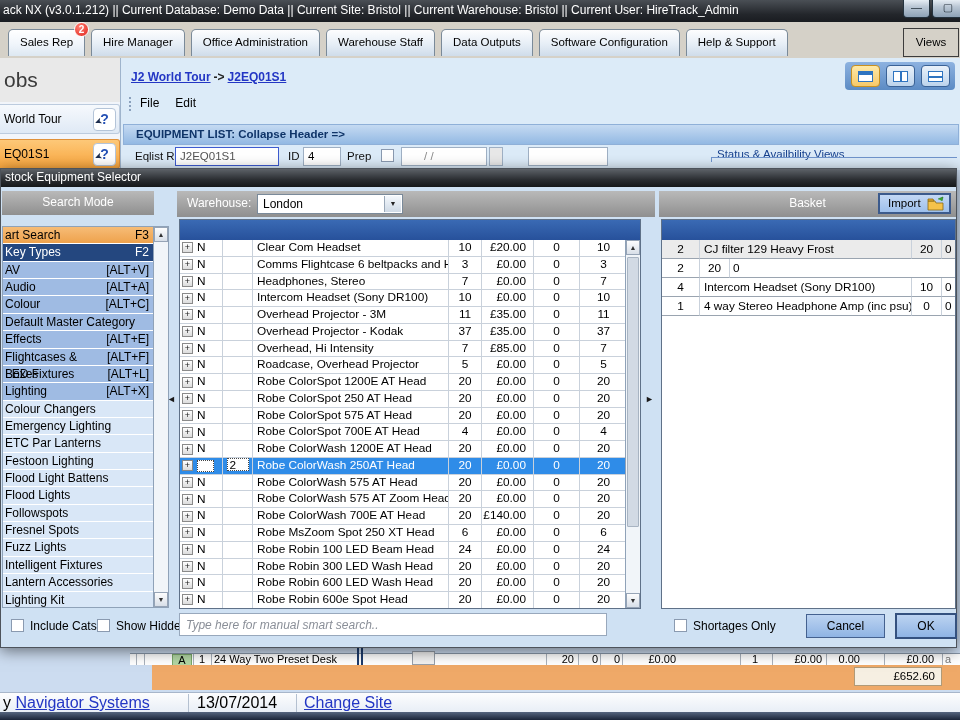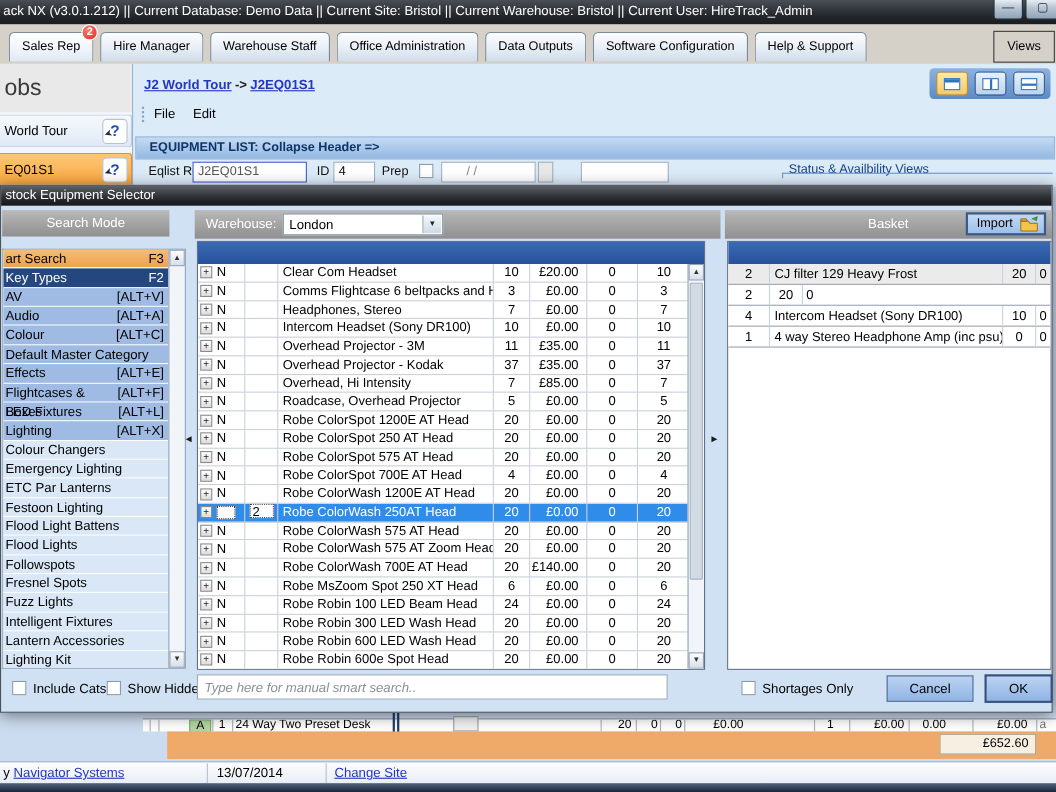--- a/index.html
+++ b/index.html
@@ -182,21 +182,21 @@
   .bg-cell.desc { text-align:left; border-left:1px solid #aab2bc; }
   .bg-splitter { position:absolute; left:357px; top:0; width:6px; height:42px;
     border-left:2px solid #1d3c6e; border-right:2px solid #1d3c6e; }
   .bg-vscroll { position:absolute; left:412px; top:3px; width:23px; height:14px; background:#f2f2f2; border:1px solid #98a0aa; }
   .bg-orange { position:absolute; left:152px; top:17px; width:808px; height:25px; background:#efa968; }
   .total-box { position:absolute; right:18px; top:2px; width:88px; height:19px; background:#f6efe2;
     border:1px solid #b09a78; text-align:right; line-height:17px; padding-right:6px; font-size:11.5px; }
 
   
   .statusbar { left:0; top:692px; width:960px; height:20px;
-    background:linear-gradient(#fdfdfe,#e8eef6); border-top:1px solid #a8b6ca; font-size:12px; line-height:19px; }
+    background:linear-gradient(#fdfdfe,#e8eef6); border-top:1px solid #a8b6ca; font-size:16px; line-height:19px; }
   .sb-sep { position:absolute; top:1px; width:1px; height:18px; background:#b4c0d0; }
   .bottombar { left:0; top:712px; width:960px; height:8px; background:linear-gradient(#55657f,#1a2438); }
 </style>
 </head>
 <body>
 
 <div id="screen">
 
   <div class="abs titlebar">
     <span>ack NX (v3.0.1.212) || Current Database: Demo Data || Current Site: Bristol || Current Warehouse: Bristol || Current User: HireTrack_Admin</span>
@@ -208,25 +208,25 @@
     <div class="tab-list">
         <div class="tab active">
     <span class="tab-label">Sales Rep</span>
     <span class="tab-badge">2</span>
   </div>
         <div class="tab">
     <span class="tab-label">Hire Manager</span>
     
   </div>
         <div class="tab">
+    <span class="tab-label">Office Administration</span>
+    
+  </div>
+        <div class="tab">
     <span class="tab-label">Warehouse Staff</span>
-    
-  </div>
-        <div class="tab">
-    <span class="tab-label">Office Administration</span>
     
   </div>
         <div class="tab">
     <span class="tab-label">Data Outputs</span>
     
   </div>
         <div class="tab">
     <span class="tab-label">Software Configuration</span>
     
   </div>

